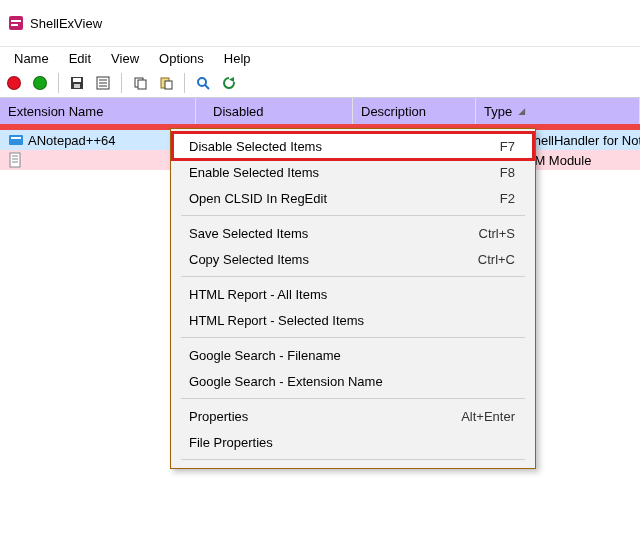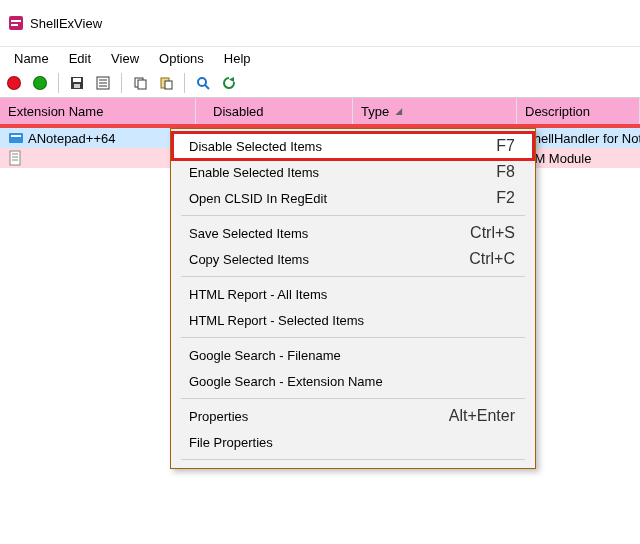--- a/index.html
+++ b/index.html
@@ -8,38 +8,38 @@
   .titlebar .app-icon{width:16px;height:16px;margin-right:6px;}
   .title-text{font-size:13px;}
   .menubar{height:22px;display:flex;align-items:center;padding:0 4px;gap:0;}
   .menubar .menu-item{padding:2px 10px;cursor:default;}
   .toolbar{height:28px;display:flex;align-items:center;padding:0 4px;gap:6px;border-bottom:1px solid #d0d0d0;}
   .tbtn{width:20px;height:20px;display:flex;align-items:center;justify-content:center;cursor:default;}
   .tsep{width:1px;height:20px;background:#c9c9c9;margin:0 2px;}
   .dot{width:12px;height:12px;border-radius:50%;border:1px solid rgba(0,0,0,0.35);}
   .dot.red{background:#e81123;}
   .dot.green{background:#16a716;}
-  .header-row{display:flex;height:26px;background:#f9a8d4;border-bottom:4px solid #ef4444;}
+  .header-row{display:flex;height:26px;background:#c4b5fd;border-bottom:6px solid #ef4444;}
   .hcell{display:flex;align-items:center;padding:0 8px;border-right:1px solid #e1e1e1;box-sizing:border-box;white-space:nowrap;overflow:hidden;position:relative;}
   .hcell .sort{font-size:9px;color:#666;margin-left:6px;}
   .rows{position:relative;}
   .row{display:flex;height:20px;align-items:center;}
   .row .cell{padding:0 8px;box-sizing:border-box;white-space:nowrap;overflow:hidden;display:flex;align-items:center;}
   .row-icon{width:16px;height:16px;margin-right:4px;flex:0 0 16px;}
   .c-name{width:196px;}
   .c-dis{width:148px;margin-left:9px;}
   .c-type{width:164px;}
   .c-desc{flex:1;}
   .row.sel{background:#cde8ff;}
   .row.pink{background:#ffd9e2;}
   
   .ctx{position:absolute;left:170px;top:128px;width:360px;background:#f2f2f2;border:1px solid #a16207;box-shadow:3px 3px 6px rgba(0,0,0,0.25);padding:4px 2px;}
   .ctx .mi{display:flex;align-items:center;height:26px;padding:0 18px 0 16px;cursor:default;position:relative;}
   .ctx .mi .lbl{flex:1;white-space:nowrap;}
-  .ctx .mi .sc{color:#333;font-size:16px;margin-left:20px;}
+  .ctx .mi .sc{color:#333;font-size:13px;margin-left:20px;}
   .ctx .mi.hl{background:#fff;outline:3px solid #e02020;outline-offset:-1px;}
   .ctx .sep{height:1px;background:#cfcfcf;margin:4px 8px;}
   svg{display:block;}
 </style>
 </head>
 <body>
 
 <div class="window">
 
   <div class="titlebar">
@@ -112,26 +112,26 @@
     </div>
   </div>
 
   <div class="header-row">
     <div class="hcell c-name">
       <span>Extension Name</span>
     </div>
     <div class="hcell c-dis">
       <span>Disabled</span>
     </div>
+    <div class="hcell c-desc">
+      <span>Description</span>
+    </div>
     <div class="hcell c-type">
       <span>Type</span>
       <span class="sort">◢</span>
-    </div>
-    <div class="hcell c-desc">
-      <span>Description</span>
     </div>
   </div>
 
   <div class="rows">
     <div class="row sel">
       <div class="cell c-name">
         <span class="row-icon">
           <svg viewBox="0 0 16 16" width="16" height="16">
               <rect x="1" y="3" width="14" height="10" rx="1" fill="#2f8fe0"></rect>
               <rect x="3" y="5" width="10" height="2" fill="#fff"></rect>

